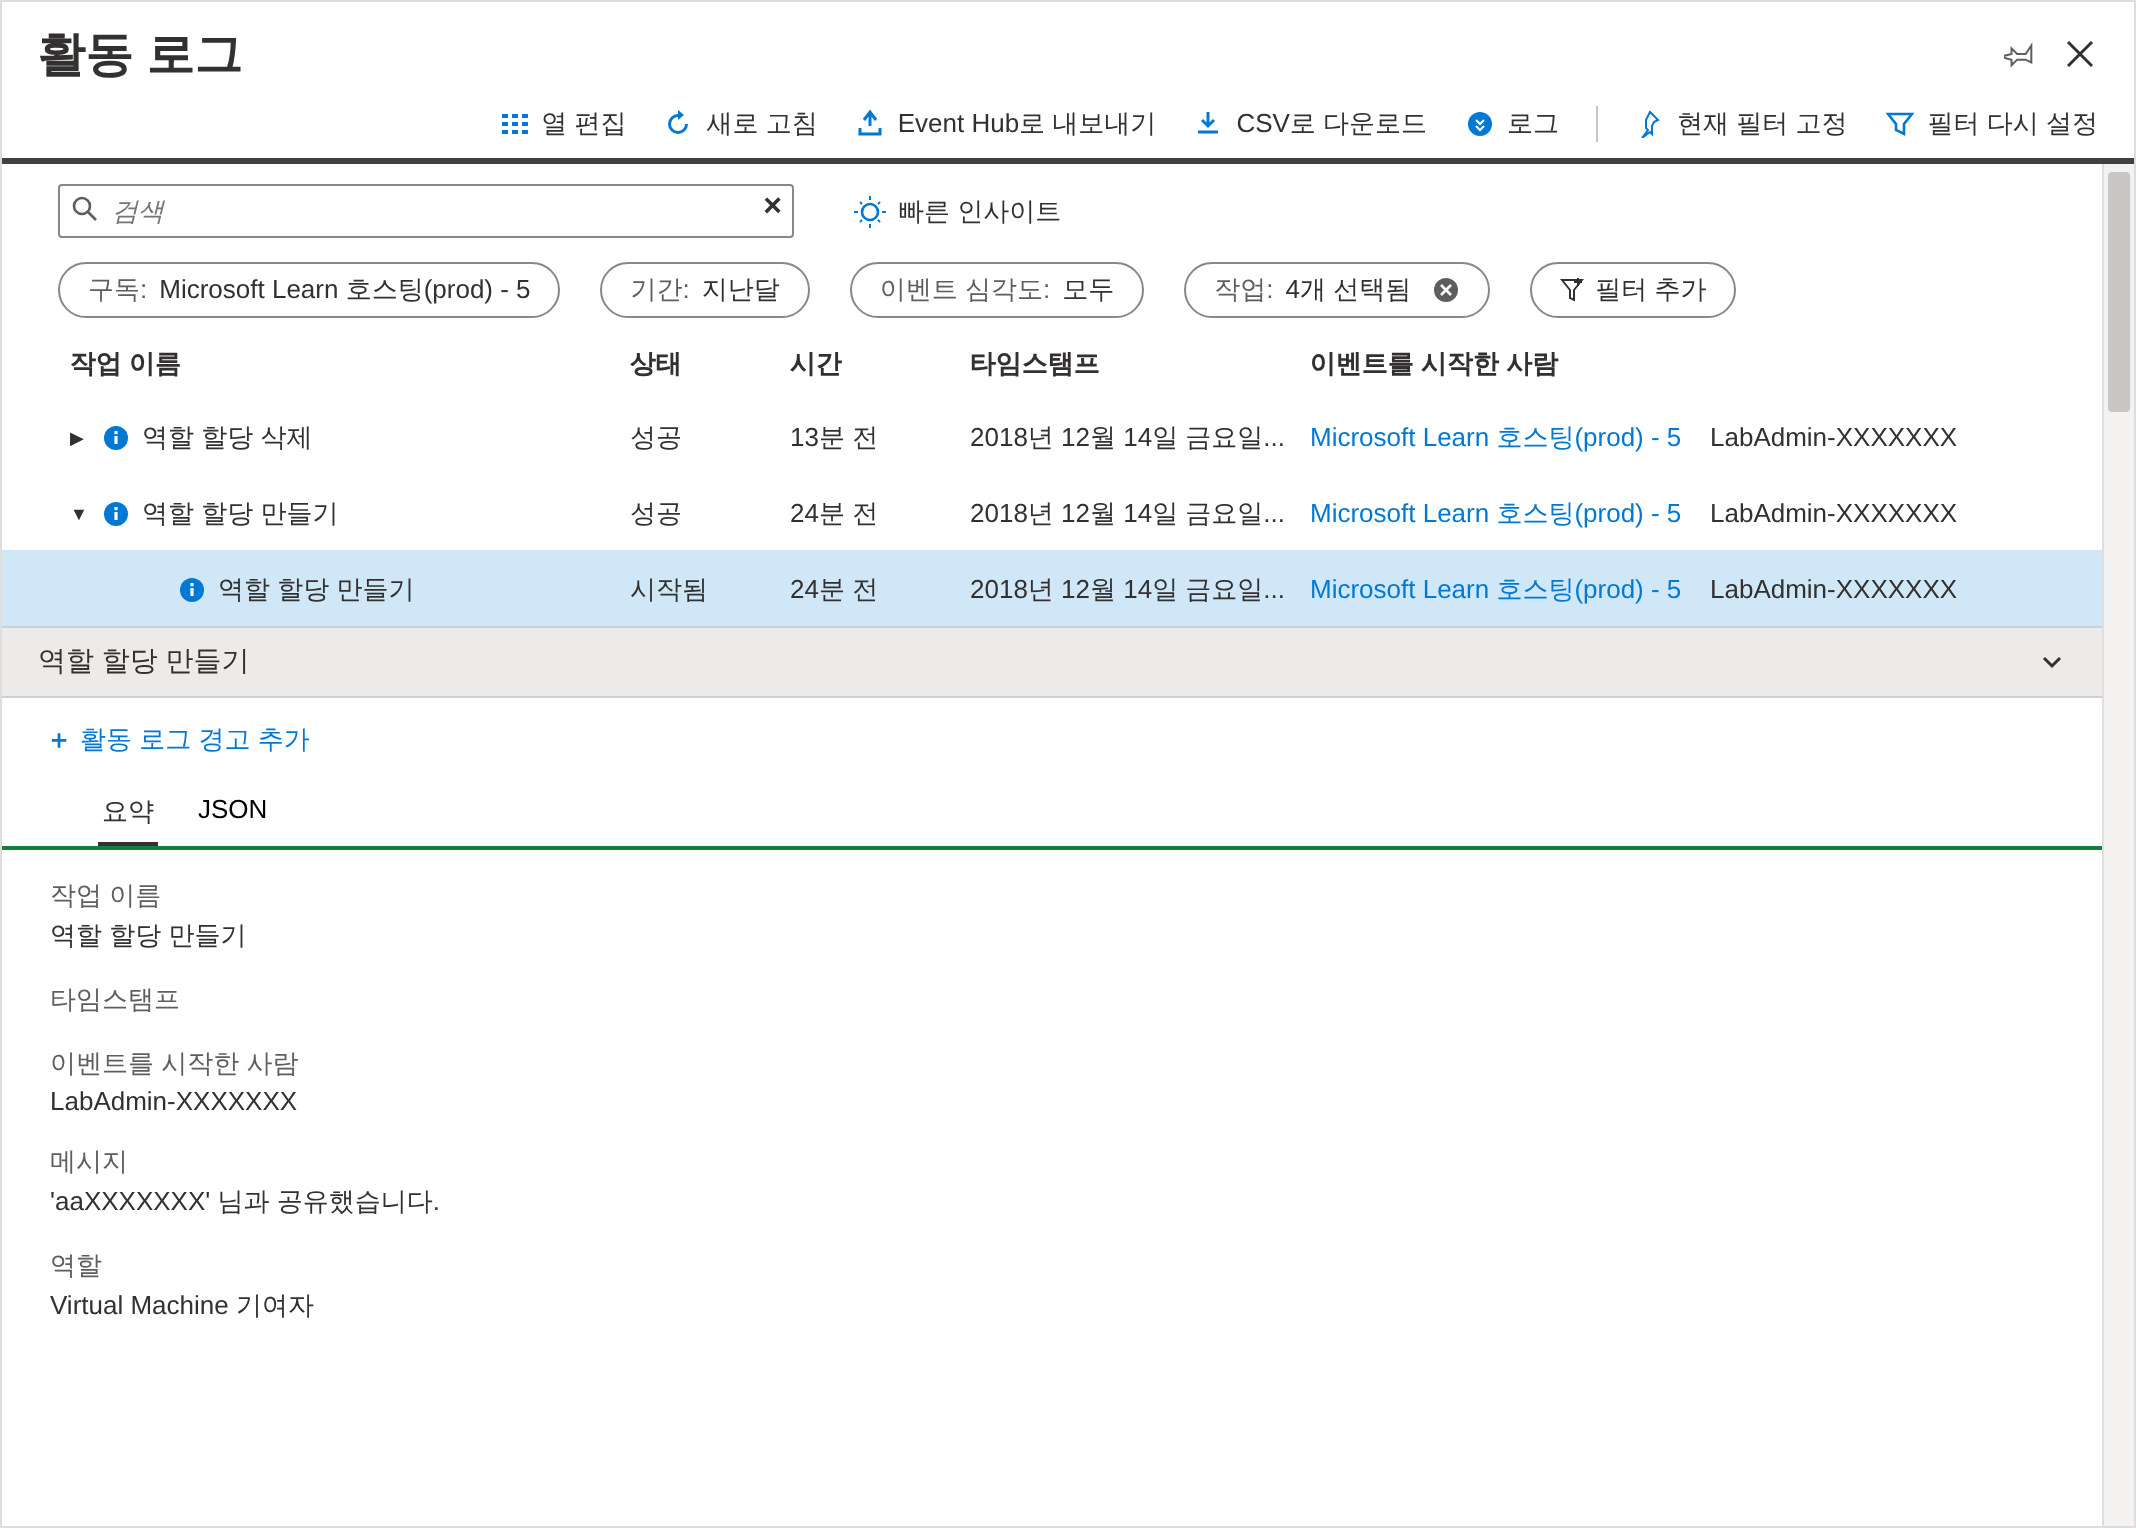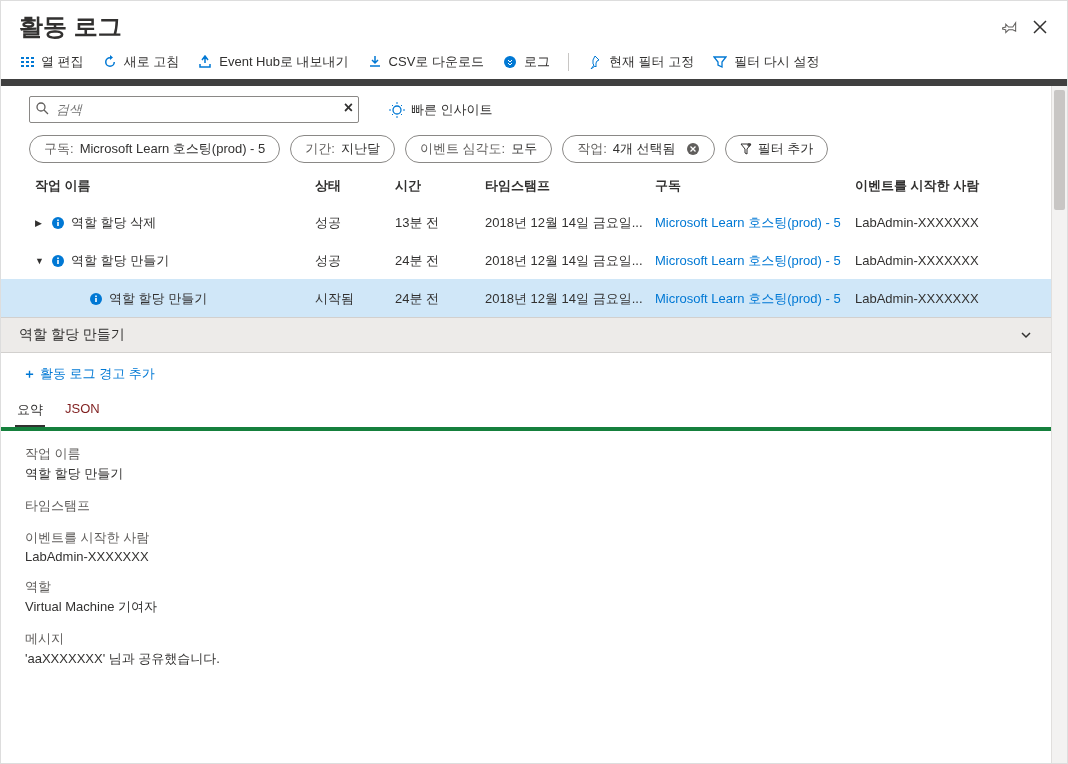--- a/index.html
+++ b/index.html
@@ -19,58 +19,59 @@
   align-items: center;
   padding: 10px 18px 6px 18px;
 }
 .header h1 { font-size: 24px; font-weight: 600; flex: 1; }
 .header .hicon { width: 18px; height: 18px; margin-left: 12px; cursor: pointer; color: #605e5c; display:flex;align-items:center;justify-content:center;}
 .toolbar {
   display: flex;
   align-items: center;
   padding: 4px 18px 8px 18px;
   gap: 18px;
-  border-bottom: 7px solid #404040;
+  border-bottom: 3px solid #404040;
+  justify-content: flex-end;
 }
 .tbtn { display: flex; align-items: center; gap: 6px; color: #323130; cursor: pointer; font-size: 13px; }
 .tbtn .ic { color: #0078d4; display:inline-flex;align-items:center;justify-content:center;width:16px;height:16px;}
 .tsep { width:1px; height:18px; background:#c8c6c4; }
 .body-area { display:flex; height: calc(100% - 80px);}
 .main-col { flex:1; overflow-y:auto; }
 .scroll-gutter { width:16px; background:#f3f2f1; border-left:1px solid #e1dfdd; position:relative;}
 .scroll-thumb{position:absolute;left:2px;right:2px;top:4px;height:120px;background:#c8c6c4;border-radius:2px;}
 .search-row{display:flex;align-items:center;gap:30px;padding:10px 18px 8px 28px;}
-.search-box{position:relative;width:330px;border-radius:12px;}
+.search-box{position:relative;width:368px;border-radius:12px;}
 .search-box input{width:100%;padding:5px 28px 5px 26px;border:1px solid #8a8886;border-radius:2px;font-size:13px;font-style:italic;color:#605e5c;}
 .search-box .sicon{position:absolute;left:6px;top:5px;color:#605e5c;}
 .search-box .xicon{position:absolute;right:6px;top:3px;font-size:16px;font-weight:bold;color:#323130;cursor:pointer;}
 .quick{display:flex;align-items:center;gap:6px;color:#323130;cursor:pointer;text-align:right;}
 .quick .ic{color:#0078d4;}
-.pills{display:flex;flex-wrap:wrap;gap:10px;padding:4px 18px 6px 28px;}
+.pills{display:flex;flex-wrap:wrap;gap:20px;padding:4px 18px 6px 28px;}
 .pill{border:1px solid #8a8886;border-radius:14px;padding:4px 14px;font-size:13px;display:flex;align-items:center;gap:6px;cursor:pointer;white-space:nowrap;}
 .pill .pl{color:#605e5c;}
 .pill .xr{color:#605e5c;font-weight:bold;margin-left:4px;}
 .count{padding:10px 18px 8px 28px;font-size:13px;}
 .grid{width:100%;}
 .ghead,.grow{display:grid;grid-template-columns:280px 80px 90px 170px 200px 1fr;align-items:center;padding:8px 18px 8px 34px;}
 .ghead{font-weight:600;font-size:13px;}
 .grow{border-top:1px solid transparent;font-size:13px;min-height:38px;}
 .grow.selected{background:#d0e7f8;}
 .namecell{display:flex;align-items:center;gap:6px;}
 .namecell .arrow{width:10px;display:inline-block;color:#323130;}
 .namecell .info-ic{width:14px;height:14px;display:inline-flex;align-items:center;justify-content:center;}
 .namecell.indent1{padding-left:0;}
 .namecell.indent2{padding-left:38px;}
 .link{color:#0078d4;cursor:pointer;}
 .pane-head{background:#edebe9;border-top:1px solid #d2d0ce;border-bottom:1px solid #d2d0ce;padding:8px 18px;display:flex;align-items:center;}
 .pane-head .title{flex:1;font-size:14px;}
 .pane-head .chev{color:#323130;}
 .add-alert{display:flex;align-items:center;gap:4px;color:#0078d4;padding:12px 18px 4px 22px;cursor:pointer;font-size:13px;}
-.tabs{display:flex;gap:18px;padding:8px 18px 0 14px;border-bottom:4px solid #15803d;}
-.tab{padding:6px 2px;font-size:13px;cursor:pointer;color:#7f1d1d;}
+.tabs{display:flex;gap:18px;padding:8px 18px 0 48px;border-bottom:2px solid #15803d;}
+.tab{padding:6px 2px;font-size:13px;cursor:pointer;color:#000000;}
 .tab.active{color:#323130;border-bottom:2px solid #323130;font-weight:400;}
 .details{padding:14px 24px 18px 24px;}
 .dfield{margin-bottom:14px;}
 .dfield .dl{color:#605e5c;font-size:13px;margin-bottom:2px;}
 .dfield .dv{color:#323130;font-size:13px;}
 svg{display:block;}
 </style>
 </head>
 <body>
 
@@ -208,21 +209,20 @@
     </div>
   </div>
 
 
   <div class="grid">
     <div class="ghead">
       <div>작업 이름</div>
       <div>상태</div>
       <div>시간</div>
       <div>타임스탬프</div>
-      <div>구독</div>
       <div>이벤트를 시작한 사람</div>
     </div>
     <div id="grid-rows">
           <div class="grow">
             <div class="namecell indent1">
               <span class="arrow" style="font-size:9px;">▶</span>
               <span class="info-ic">
                 <svg width="14" height="14" viewBox="0 0 14 14">
                   <circle cx="7" cy="7" r="6" fill="#0078d4"></circle>
                   <rect x="6.2" y="6" width="1.6" height="4" fill="#fff"></rect>
@@ -301,26 +301,26 @@
           <div class="dv">역할 할당 만들기</div>
         </div>
     <div class="dfield">
           <div class="dl">타임스탬프</div>
         </div>
     <div class="dfield">
           <div class="dl">이벤트를 시작한 사람</div>
           <div class="dv">LabAdmin-XXXXXXX</div>
         </div>
     <div class="dfield">
+          <div class="dl">메시지</div>
+          <div class="dv">'aaXXXXXXX' 님과 공유했습니다.</div>
+        </div>
+    <div class="dfield">
           <div class="dl">역할</div>
           <div class="dv">Virtual Machine 기여자</div>
-        </div>
-    <div class="dfield">
-          <div class="dl">메시지</div>
-          <div class="dv">'aaXXXXXXX' 님과 공유했습니다.</div>
         </div>
     <div class="dfield">
         </div>
   </div>
 
 </div>
 <div class="scroll-gutter">
       <div class="scroll-thumb"></div>
     </div>
 </div>

